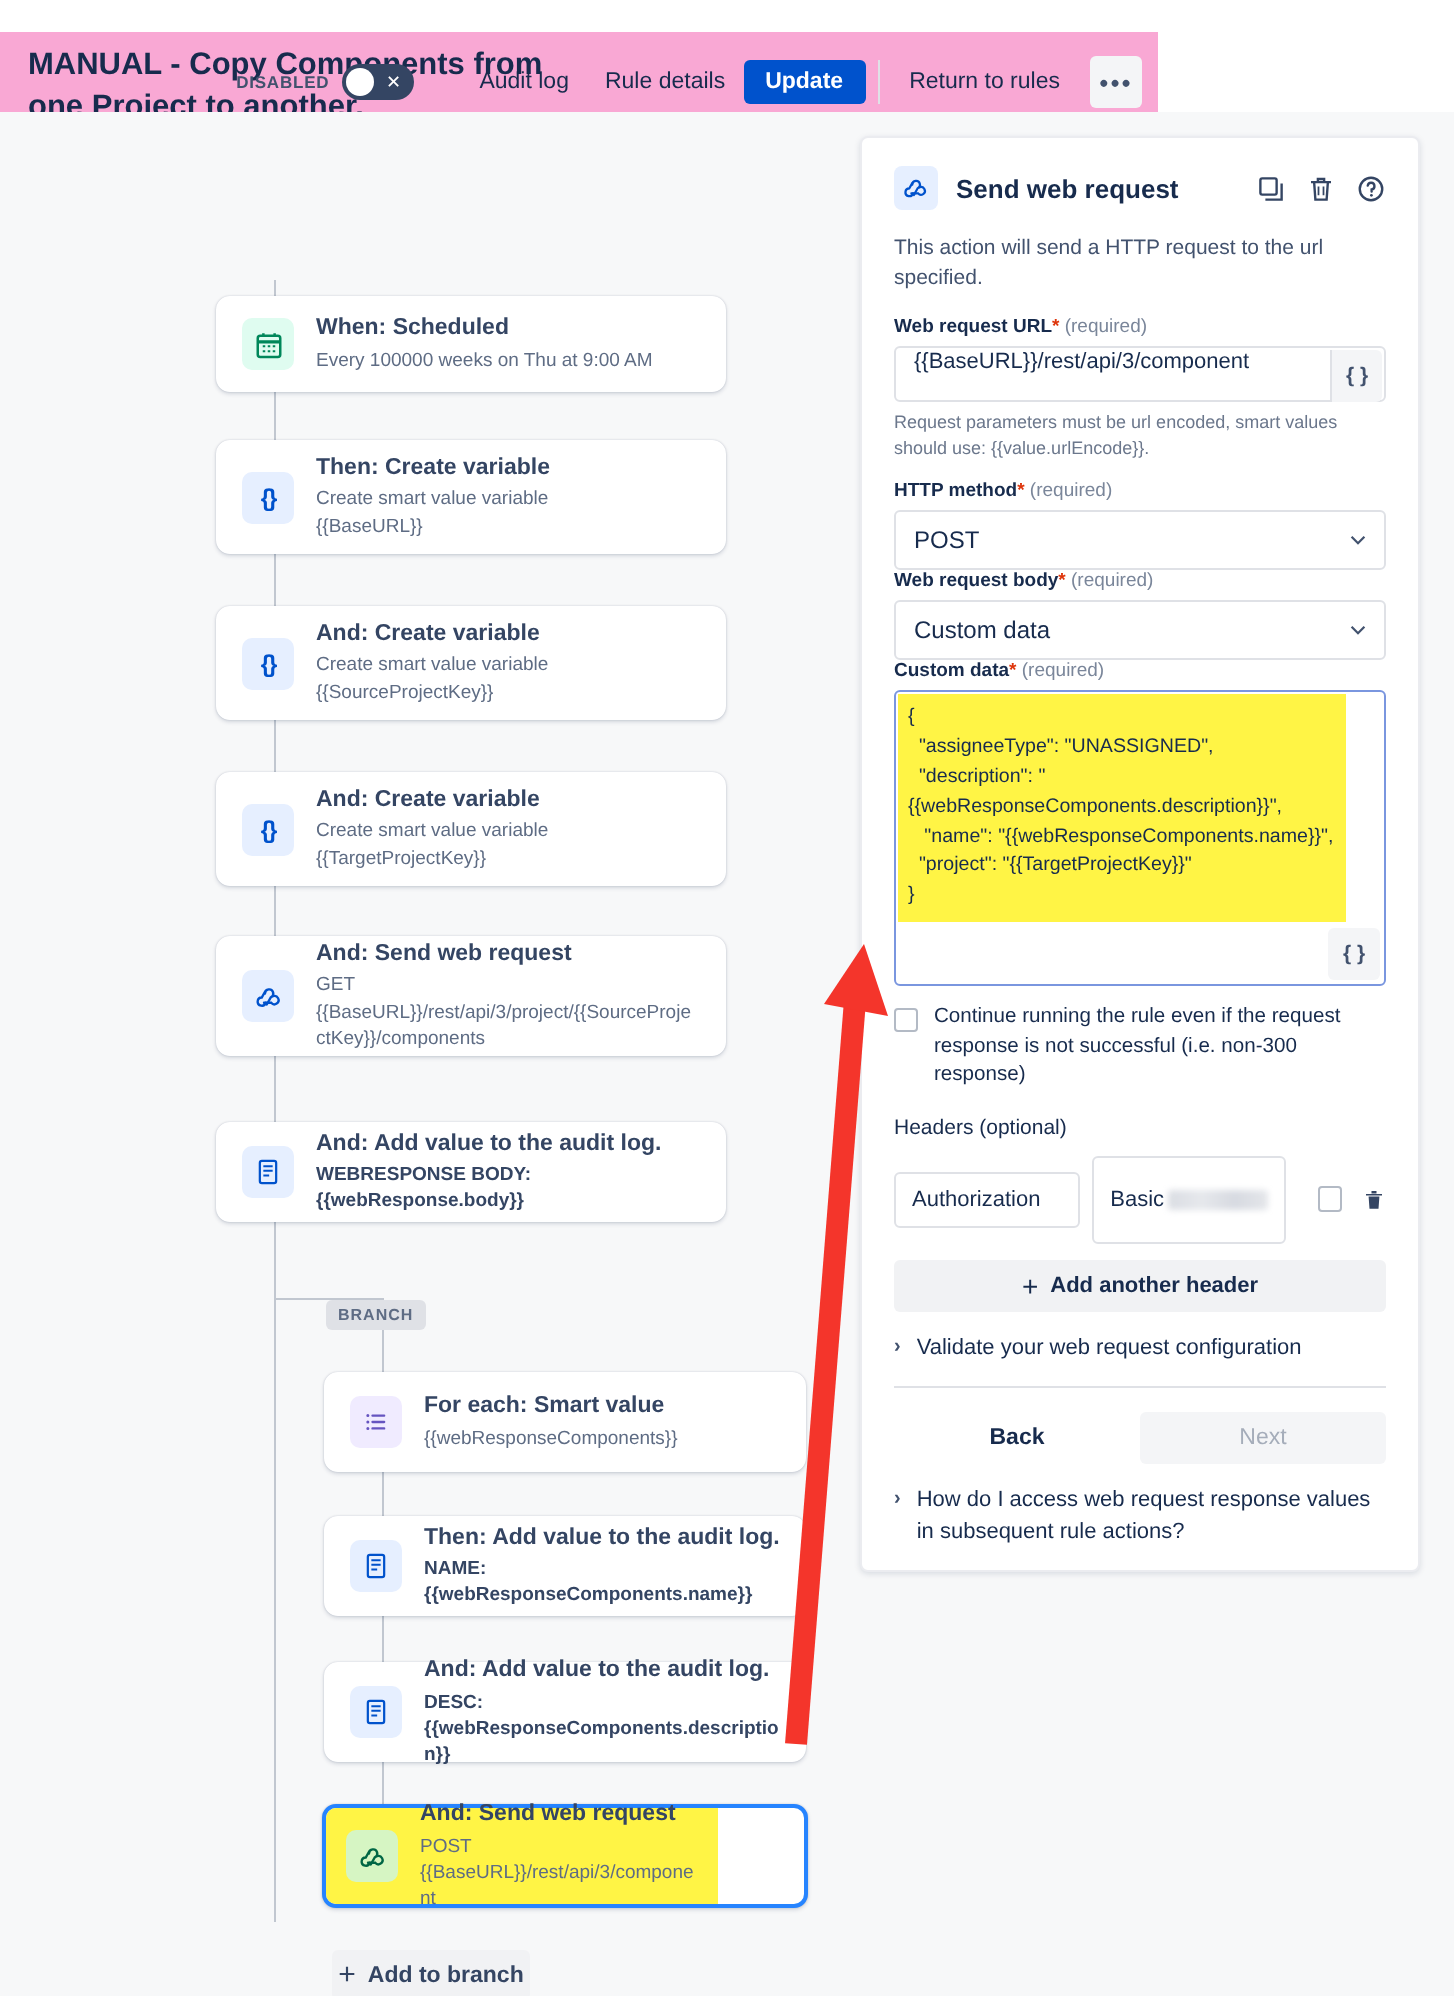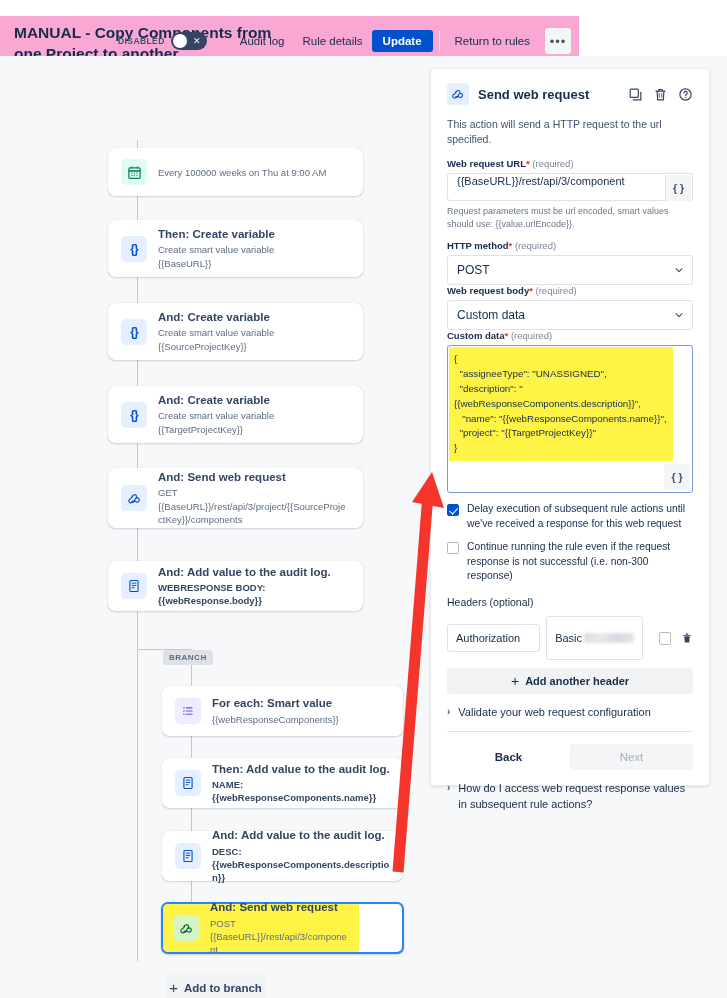--- a/index.html
+++ b/index.html
@@ -261,20 +261,21 @@
   <div class="node" style="left:108px; top:92px; width:255px; height:48px;">
     <div class="nicon ic-green">
       <svg width="15" height="15" viewBox="0 0 24 24" fill="none" stroke="#00875a" stroke-width="2">
         <rect x="3" y="4.5" width="18" height="17" rx="2"></rect>
           <path d="M3 9.5h18" stroke-width="2.6"></path>
         <path d="M7.5 2.5v3M16.5 2.5v3"></path>
         <path d="M7 13h2M11 13h2M15 13h2M7 17h2M11 17h2M15 17h2" stroke-width="1.6"></path>
       </svg>
     </div>
     <div class="ntext">
+      <div class="ntitle">When: Scheduled</div>
       <div class="nsub">Every 100000 weeks on Thu at 9:00 AM</div>
     </div>
   </div>
 
   <div class="node" style="left:108px; top:164px; width:255px; height:57px;">
     <div class="nicon ic-blue">
       <span style="font-size:12px;font-weight:700;color:#0052cc;letter-spacing:-1px;">{}</span>
     </div>
     <div class="ntext">
       <div class="ntitle">Then: Create variable</div>
@@ -468,24 +469,20 @@
     <div class="ta-hl">{
   "assigneeType": "UNASSIGNED",
   "description": "{{webResponseComponents.description}}",
    "name": "{{webResponseComponents.name}}",
   "project": "{{TargetProjectKey}}"
 }</div>
     <span class="brace-btn">{ }</span>
   </div>
 
   <div class="cbrow">
-    <div class="cb checked"></div>
-    <div class="cbtext">Delay execution of subsequent rule actions until we've received a response for this web request</div>
-  </div>
-  <div class="cbrow">
     <div class="cb"></div>
     <div class="cbtext">Continue running the rule even if the request response is not successful (i.e. non-300 response)</div>
   </div>
 
   <div class="sectitle">Headers (optional)</div>
   <div class="hdr-row">
     <div class="k">Authorization</div>
     <div class="v">
       <span>Basic</span>
       <span class="redact"></span>

